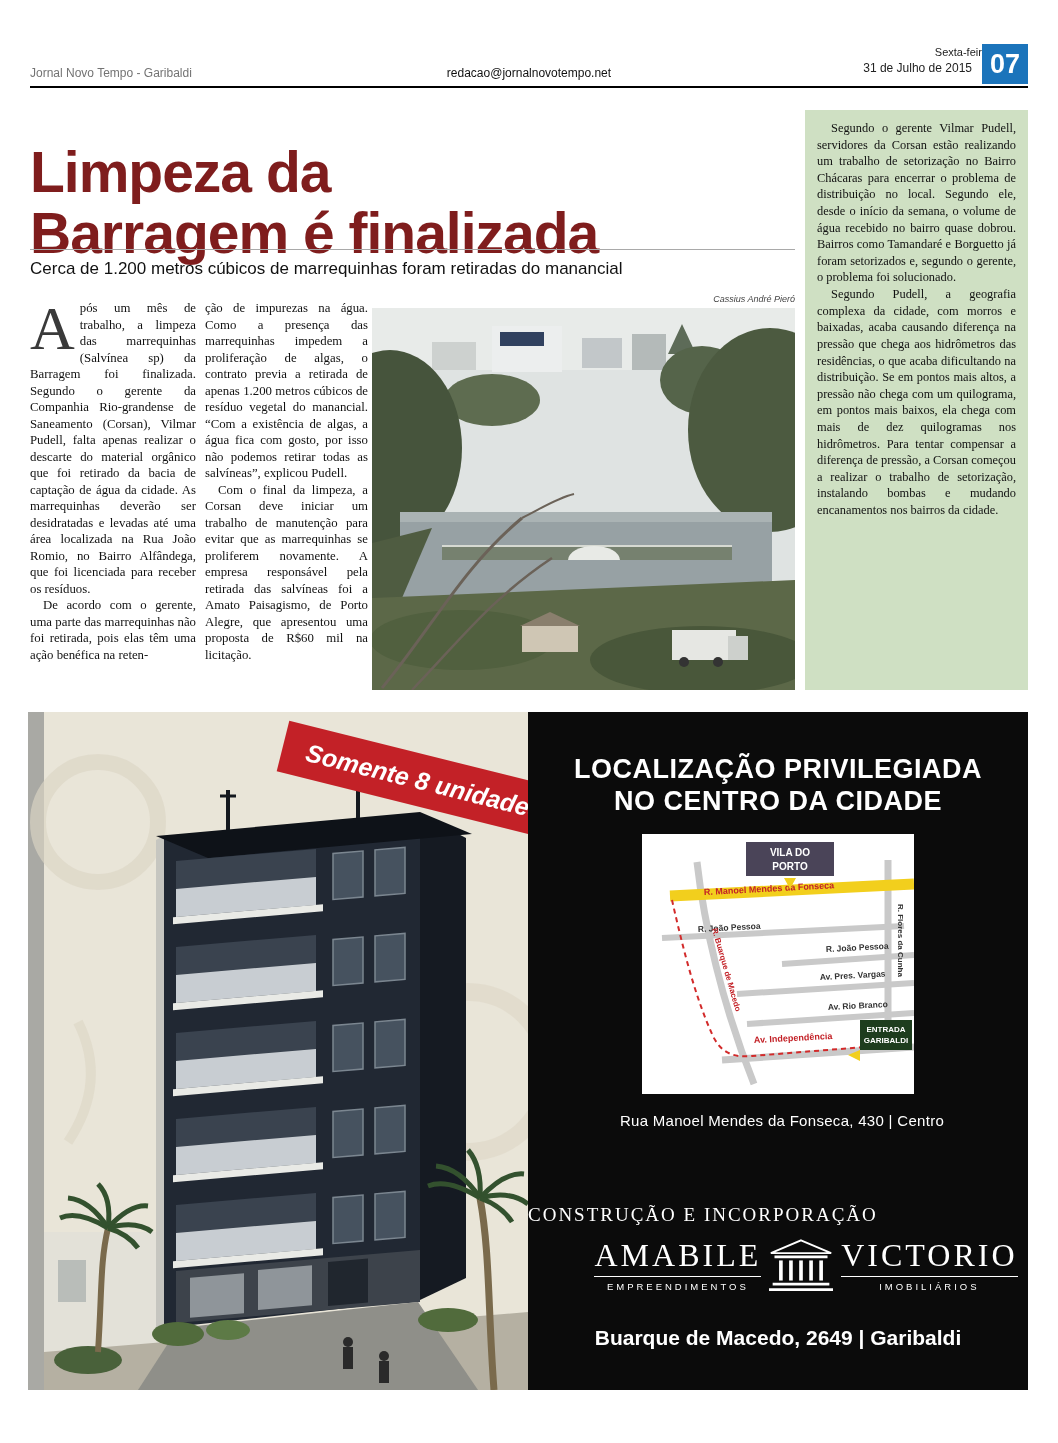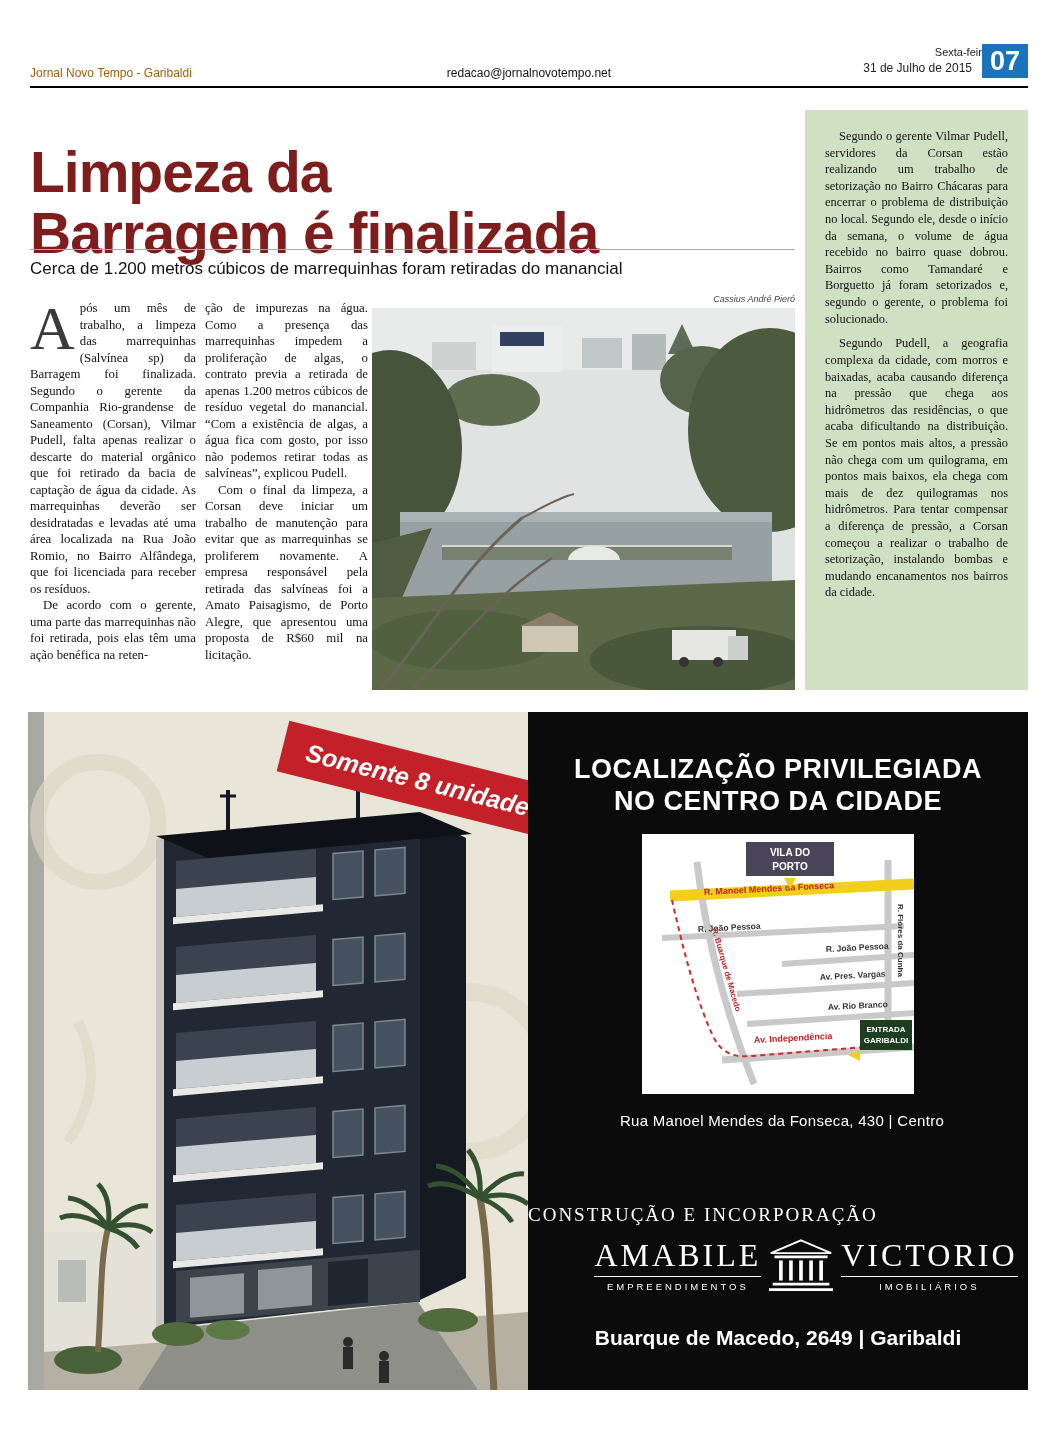--- a/index.html
+++ b/index.html
@@ -1,25 +1,25 @@
 <!DOCTYPE html>
 <html><head>
 <meta charset="utf-8">
 <style>
   html,body{margin:0;padding:0;background:#9a9a9a;}
   .page{position:relative;width:1058px;height:1443px;background:#ffffff;overflow:hidden;
         font-family:"Liberation Sans",sans-serif;margin:0 auto;color:#111;}
 
   
   .masthead{position:absolute;left:30px;top:46px;width:998px;height:38px;}
-  .mast-name{position:absolute;left:0;bottom:4px;font-size:12px;color:#a16207;}
+  .mast-name{position:absolute;left:0;bottom:4px;font-size:12px;color:#737373;}
   .mast-email{position:absolute;left:0;right:0;bottom:4px;text-align:center;font-size:12px;color:#111;}
   .mast-day{position:absolute;right:40px;top:0;font-size:11px;color:#222;}
   .mast-date{position:absolute;right:56px;top:15px;font-size:12px;color:#222;}
-  .page-box{position:absolute;right:0;top:-2px;width:46px;height:34px;background:#1b74bb;color:#fff;
+  .page-box{position:absolute;right:0;top:-2px;width:46px;height:40px;background:#1b74bb;color:#fff;
             font-size:27px;font-weight:bold;display:flex;align-items:center;justify-content:center;}
   .mast-rule{position:absolute;left:30px;top:86px;width:998px;height:2px;background:#000;}
 
   
   .headline{position:absolute;left:30px;top:104px;width:770px;font-size:57px;line-height:1.06;
             font-weight:bold;color:#7f1d1d;letter-spacing:-1px;}
   .headline-rule{position:absolute;left:30px;top:249px;width:765px;height:1px;background:#a9a9a9;}
   .subtitle{position:absolute;left:30px;top:259px;width:765px;font-size:17px;color:#111;}
 
   .body-text{font-family:"Liberation Serif",serif;font-size:12.8px;line-height:1.29;
@@ -34,21 +34,21 @@
   .photo-credit{position:absolute;left:372px;top:294px;width:423px;text-align:right;
                 font-size:9px;font-style:italic;color:#444;}
   .photo{position:absolute;left:372px;top:308px;width:423px;height:382px;background:#cfd4d2;overflow:hidden;}
   .photo svg{display:block;}
 
   
   .sidebar{position:absolute;left:805px;top:110px;width:223px;height:580px;background:#cfe0c3;
            box-sizing:border-box;padding:10px 12px;overflow:hidden;}
   .sidebar-title{font-size:20px;font-weight:bold;font-style:italic;color:#3c3c3c;line-height:1.18;margin:0 0 10px 0;}
   .sidebar p{font-family:"Liberation Serif",serif;font-size:12.4px;line-height:1.34;text-align:justify;
-             color:#111;margin:8px;text-indent:14px;}
+             color:#111;margin:0;text-indent:14px;}
 
   
   .ad{position:absolute;left:28px;top:712px;width:1000px;height:678px;}
   .ad-left{position:absolute;left:0;top:0;width:500px;height:678px;background:#e9e5d8;overflow:hidden;}
   .ribbon{position:absolute;left:255px;top:8px;width:300px;height:52px;background:#c32127;
           transform:rotate(14deg);transform-origin:0 50%;display:flex;align-items:center;justify-content:center;
           color:#fff;font-size:25px;font-weight:bold;font-style:italic;z-index:3;}
   .ad-left svg{position:absolute;left:0;top:0;}
 
   .ad-right{position:absolute;left:500px;top:0;width:500px;height:678px;background:#0b0b0b;color:#fff;}

